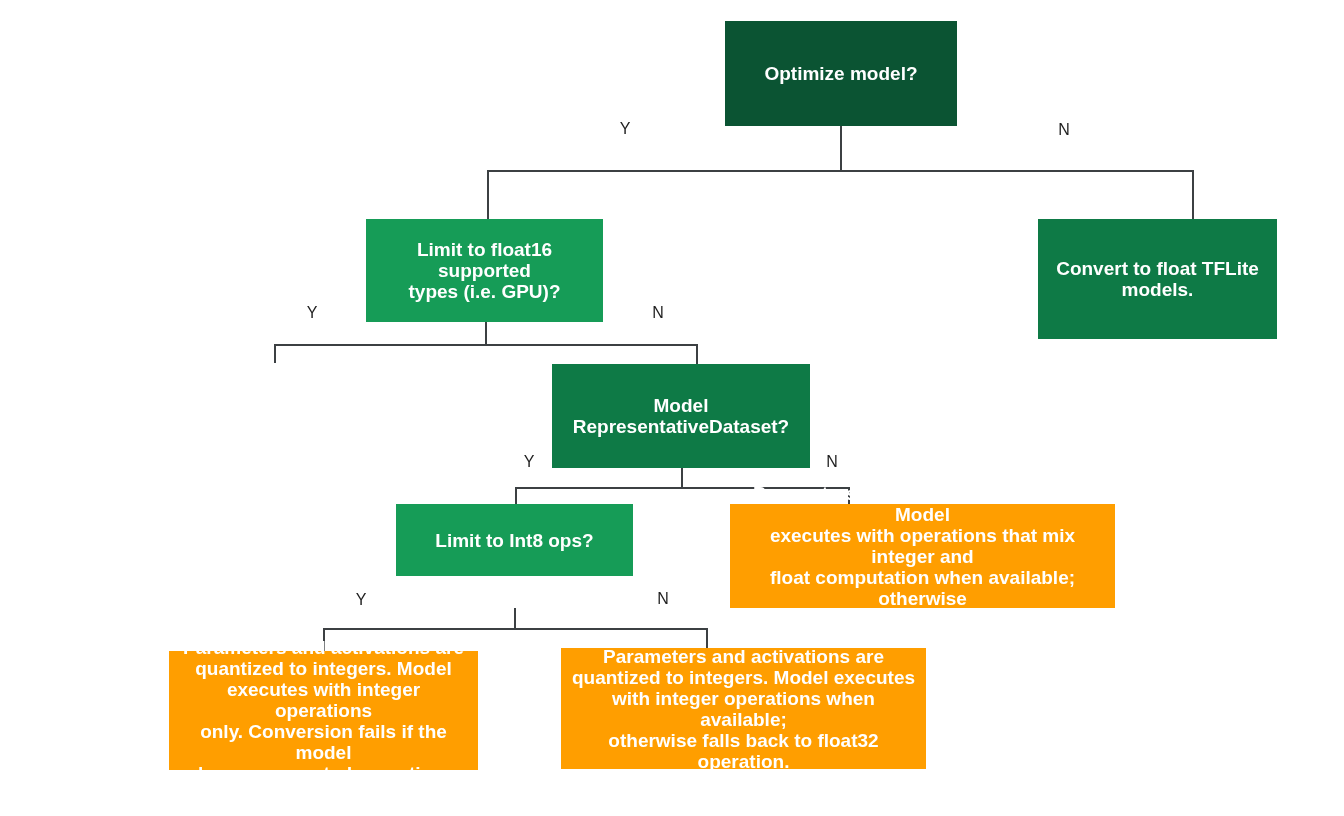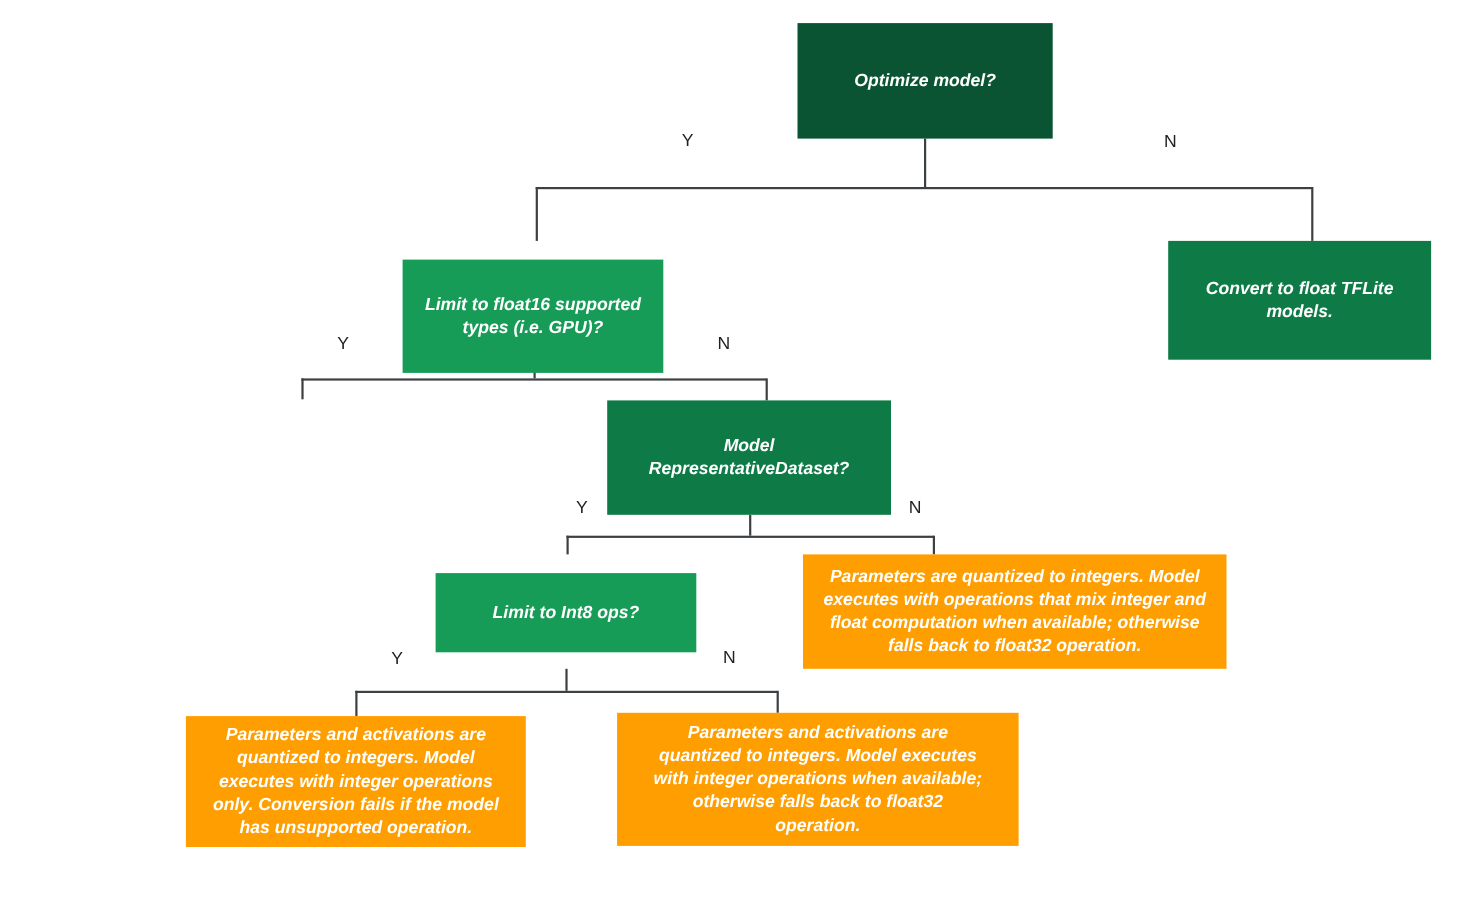--- a/index.html
+++ b/index.html
@@ -2,26 +2,26 @@
 <html><head>
 <meta charset="utf-8">
 <style>
   html,body{margin:0;padding:0;background:#ffffff;}
   .canvas{
     position:relative;width:1344px;height:816px;background:#ffffff;overflow:hidden;
     font-family:"Liberation Sans","DejaVu Sans",sans-serif;
   }
   .node{
     position:absolute;display:flex;align-items:center;justify-content:center;
-    color:#ffffff;font-weight:bold;font-size:16px;line-height:21px;
-    text-align:center;white-space:pre-line;box-sizing:border-box;padding:6px 14px;font-style:italic;
+    color:#ffffff;font-weight:bold;font-size:19px;line-height:21px;
+    text-align:center;white-space:pre-line;box-sizing:border-box;padding:6px 14px;
   }
   .node.dark{background:#0b5433;}
   .node.mid{background:#0e7a46;}
-  .node.light{background:#169c57;margin-top:17px;}
+  .node.light{background:#169c57;}
   .node.warn{background:#ff9e00;}
   .vline,.hline{position:absolute;background:#3c4043;}
   .vline{width:1.5px;}
   .hline{height:1.5px;}
   .edge-label{
     position:absolute;transform:translate(-50%,-50%);
     font-size:16px;color:#1f1f1f;font-weight:400;
   }
 </style>
 </head>
@@ -47,21 +47,21 @@
   <div class="vline" style="left:514px;top:608px;height:20px"></div>
   <div class="hline" style="left:323px;top:628px;width:384px"></div>
   <div class="vline" style="left:323px;top:628px;height:23px"></div>
   <div class="vline" style="left:706px;top:628px;height:20px"></div>
 
   <div class="node dark" style="left:725px;top:21px;width:232px;height:105px">Optimize model?</div>
 
   <div class="node light" style="left:366px;top:219px;width:237px;height:103px">Limit to float16 supported
 types (i.e. GPU)?</div>
 
-  <div class="node mid" style="left:1062px;top:219px;width:239px;height:108px">Convert to float TFLite
+  <div class="node mid" style="left:1038px;top:219px;width:239px;height:120px">Convert to float TFLite
 models.</div>
 
 
   <div class="node mid" style="left:552px;top:364px;width:258px;height:104px">Model
 RepresentativeDataset?</div>
 
   <div class="node light" style="left:396px;top:504px;width:237px;height:72px">Limit to Int8 ops?</div>
 
   <div class="node warn" style="left:730px;top:504px;width:385px;height:104px;padding:17px 10px">Parameters are quantized to integers. Model
 executes with operations that mix integer and

